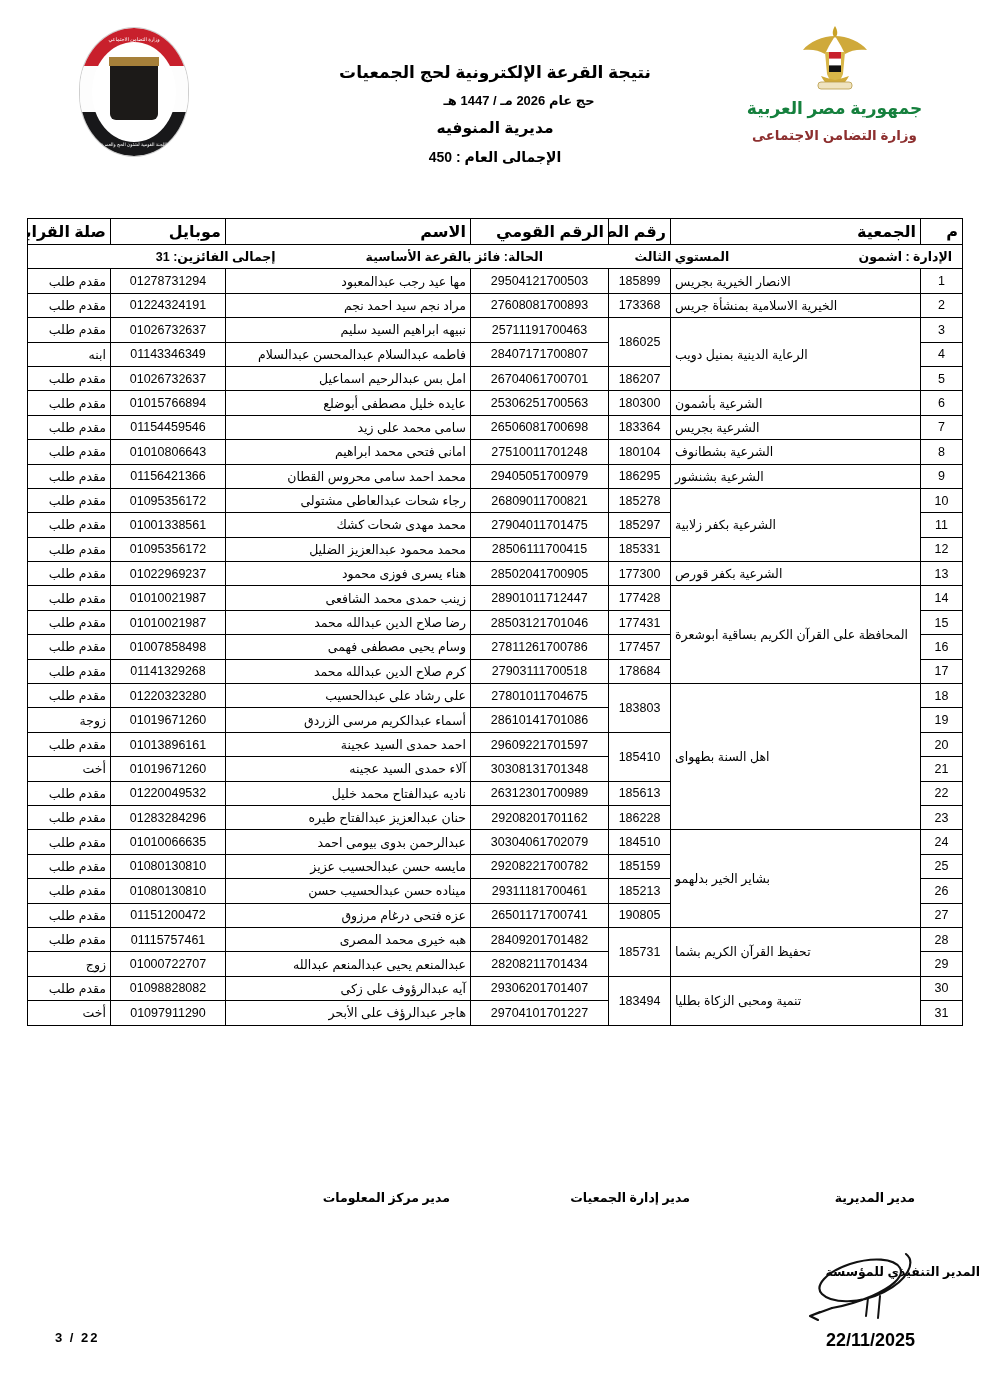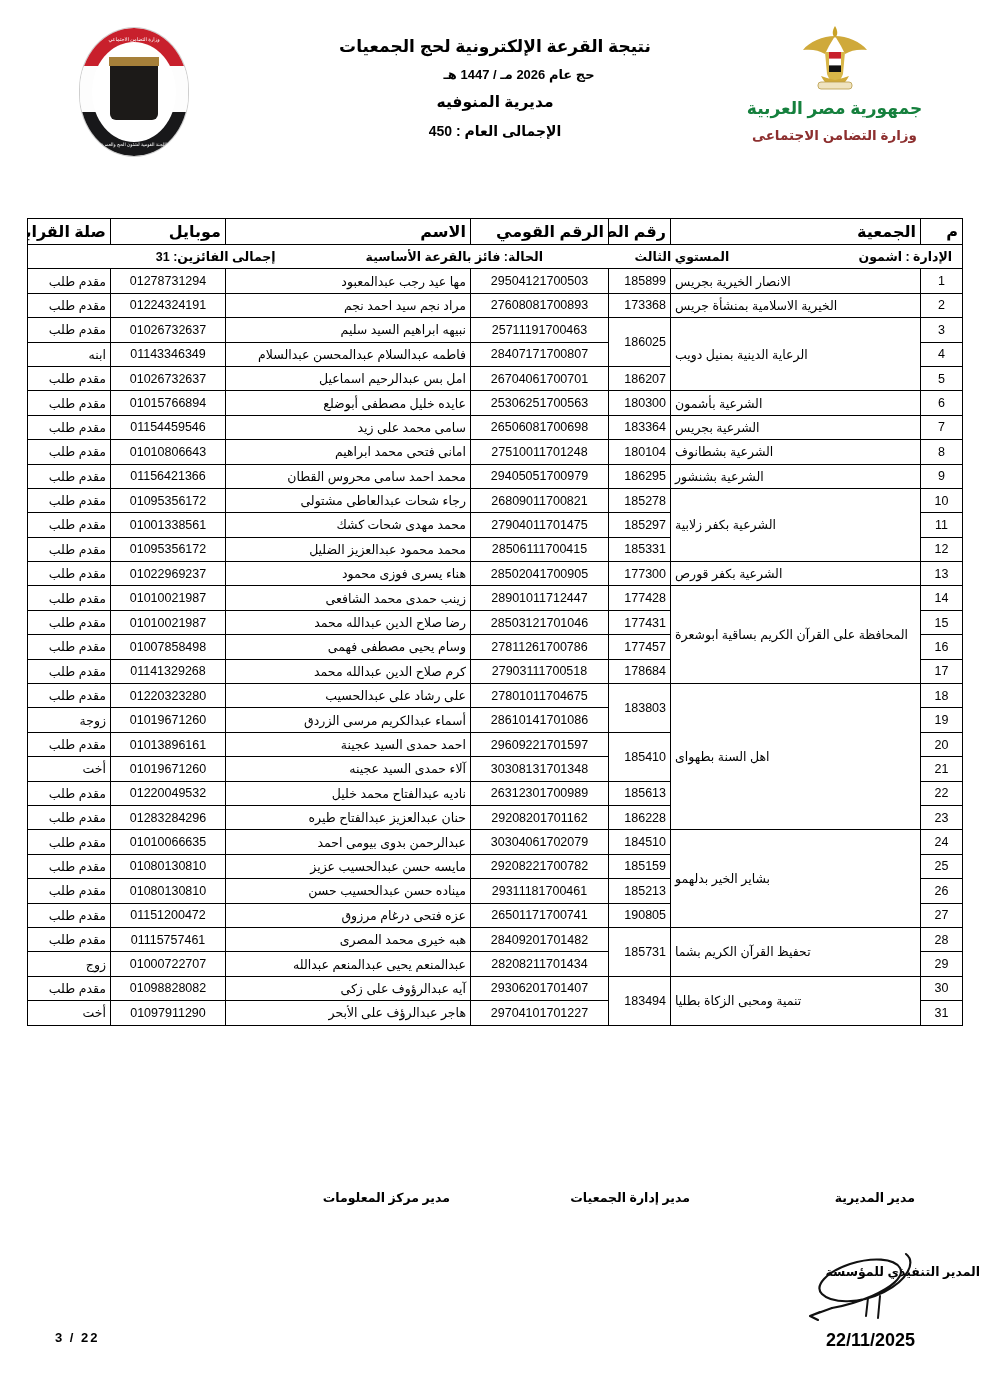--- a/index.html
+++ b/index.html
@@ -100,20 +100,21 @@
     position: absolute;
     left: 0; right: 0;
     top: 38px;
     text-align: center;
     line-height: 1.0;
   }
   .title-main {
     font-size: 17px;
     font-weight: bold;
     margin-bottom: 13px;
+    margin-top: 26px;
   }
   .title-year {
     font-size: 13px;
     font-weight: bold;
     margin-bottom: 13px;
     direction: rtl;
     margin-left: 48px;
   }
   .title-dir {
     font-size: 15.5px;
@@ -199,21 +200,21 @@
   .info-count { width: 26%; text-align: right; padding-right: 8px;}
 
   thead.cols th {
     font-size: 16px;
     font-weight: bold;
     height: 26px;
     text-align: right;
   }
   th.c-m, td.c-m { width: 42px; text-align: center; }
   th.c-assoc, td.c-assoc { width: 250px; text-align: center; }
-  th.c-req, td.c-req { width: 62px; }
+  th.c-req, td.c-req { width: 62px; text-align: center; }
   th.c-nid, td.c-nid { width: 138px; text-align: center; }
   th.c-name, td.c-name { width: 245px; text-align: right; padding-right:6px;}
   th.c-mob, td.c-mob { width: 115px; text-align: center; }
   th.c-rel, td.c-rel { width: 83px; text-align: right; padding-right: 5px; }
 
   th.c-assoc { text-align: right; padding-right: 6px;}
   th.c-name  { text-align: left; padding-left: 6px;}
   th.c-mob   { text-align: left; padding-left: 6px;}
   th.c-req   { text-align: right; }
   th.c-nid   { text-align: right; }

